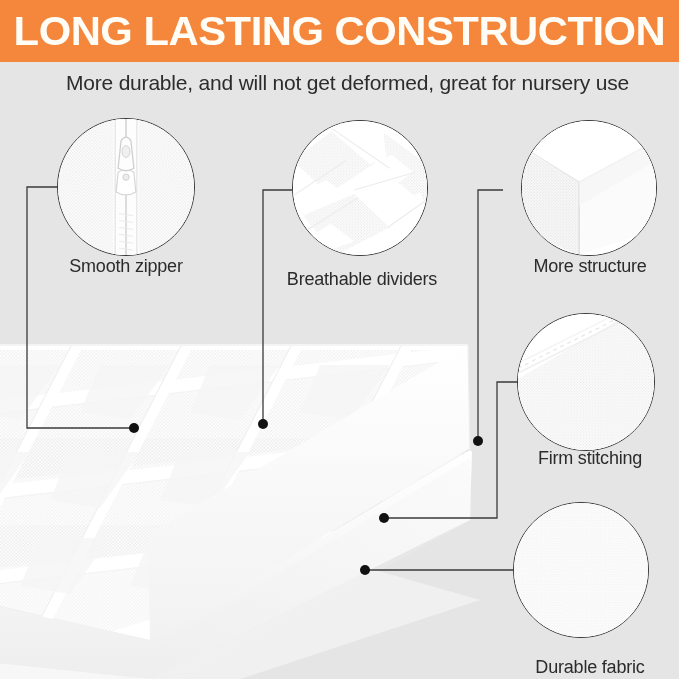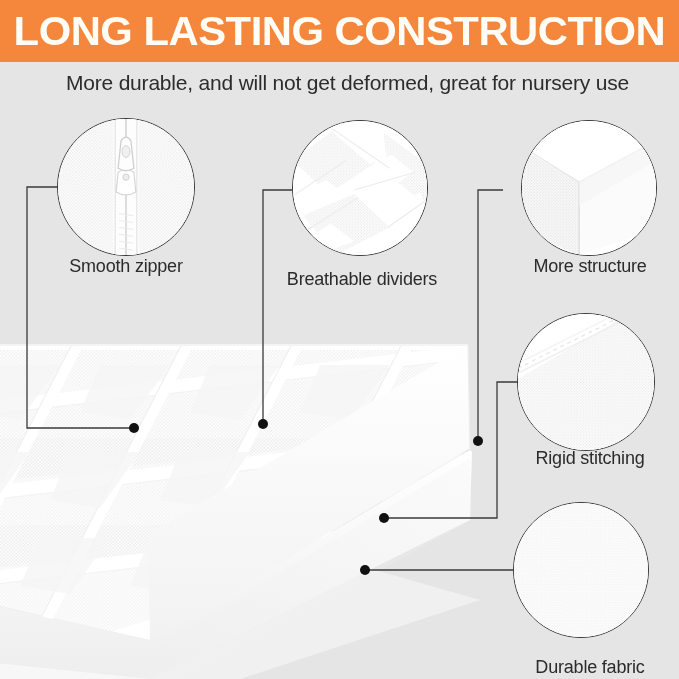--- a/index.html
+++ b/index.html
@@ -298,21 +298,21 @@
         <polygon points="0,56 92,0 138,0 138,138 0,138" fill="url(#meshD)" opacity="0.85"></polygon>
 
         <polygon points="0,44 86,0 112,0 0,66" fill="#ffffff"></polygon>
 
         <line x1="0" y1="60" x2="120" y2="0" stroke="#efefef" stroke-width="1.6"></line>
         <line x1="0" y1="50" x2="100" y2="0" stroke="#f3f3f3" stroke-width="1.4"></line>
 
         <line x1="0" y1="55" x2="110" y2="0" stroke="#e4e4e4" stroke-width="1.1" stroke-dasharray="4 4"></line>
       </svg>
     </div>
-    <div class="label" style="left:500px; top:448px; width:180px;">Rigid stitching</div>
+    <div class="label" style="left:500px; top:448px; width:180px;">Firm stitching</div>
   </div>
 
   <div class="callout">
     <div class="circle" style="left:513px; top:502px; width:136px; height:136px;">
       <svg class="inner" viewBox="0 0 136 136">
         <defs>
           <pattern id="meshE" width="2.6" height="2.6" patternUnits="userSpaceOnUse">
             <rect width="2.6" height="2.6" fill="#ffffff"></rect>
             <circle cx="0.65" cy="0.65" r="0.52" fill="#e1e1e1"></circle>
             <circle cx="1.95" cy="1.95" r="0.52" fill="#e1e1e1"></circle>

